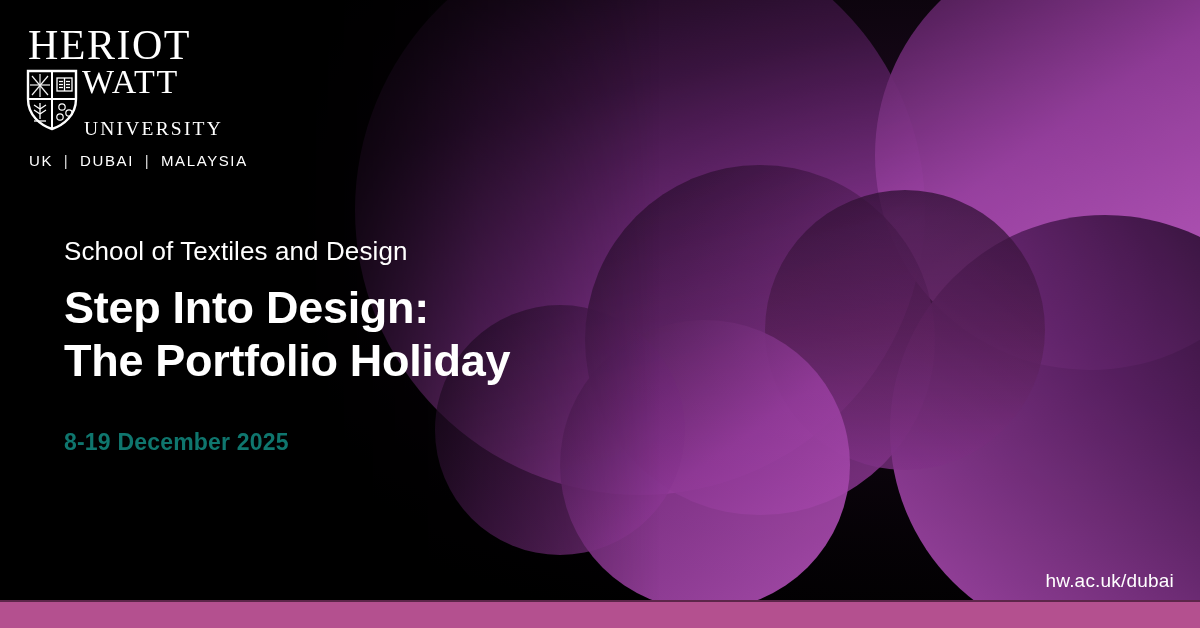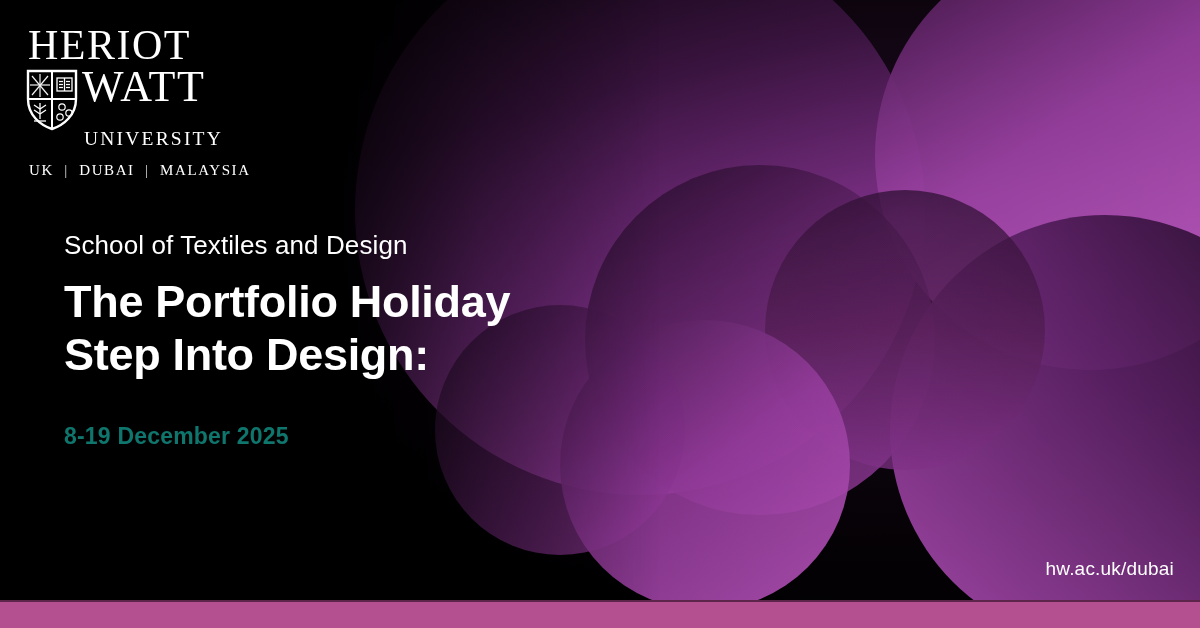--- a/index.html
+++ b/index.html
@@ -51,46 +51,46 @@
   .crest { width:52px; height:62px; flex:0 0 52px; margin-top:2px; }
   .crest svg { display:block; width:52px; height:62px; }
   .logo-right {
     display:flex;
     flex-direction:column;
     align-items:flex-start;
     margin-left:4px;
     margin-top:-2px;
   }
   .logo-watt {
-    font-size:44px;
+    font-size:34px;
     letter-spacing:1.5px;
     line-height:1;
   }
   .logo-university {
     font-size:19.5px;
     letter-spacing:2.2px;
     line-height:1;
     margin-top:20px;
     margin-left:2px;
   }
   .logo-countries {
-    font-family:Liberation Serif, serif;
+    font-family:Liberation Sans, sans-serif;
     font-size:15px;
     letter-spacing:1.6px;
     margin-top:13px;
     padding-left:3px;
     white-space:nowrap;
   }
   .logo-countries .sep { padding:0 5px; opacity:.85; }
 
   
   .content {
     position:absolute;
     left:64px;
-    top:230px;
+    top:236px;
     z-index:5;
     width:640px;
   }
   .eyebrow {
     font-size:26px;
     font-weight:400;
     color:#ffffff;
     letter-spacing:.1px;
     line-height:1.2;
   }
@@ -108,21 +108,21 @@
     font-size:23px;
     font-weight:700;
     color:#0f766e;
     letter-spacing:.2px;
   }
 
   
   .url {
     position:absolute;
     right:26px;
-    bottom:48px;
+    bottom:36px;
     font-size:19px;
     font-weight:400;
     color:#ffffff;
     letter-spacing:.2px;
     z-index:5;
   }
 
   
   .bottom-bar {
     position:absolute;
@@ -266,22 +266,22 @@
       <span class="sep">|</span>
       <span>DUBAI</span>
       <span class="sep">|</span>
       <span>MALAYSIA</span>
     </div>
   </div>
 
   <div class="content">
     <div class="eyebrow">School of Textiles and Design</div>
     <div class="headline">
+      <span class="hl-line">Step Into Design:</span>
       <span class="hl-line">The Portfolio Holiday</span>
-      <span class="hl-line">Step Into Design:</span>
     </div>
     <div class="date">8-19 December 2025</div>
   </div>
 
   <div class="url">hw.ac.uk/dubai</div>
 
   <div class="bottom-bar-edge"></div>
   <div class="bottom-bar"></div>
 
 </div>

